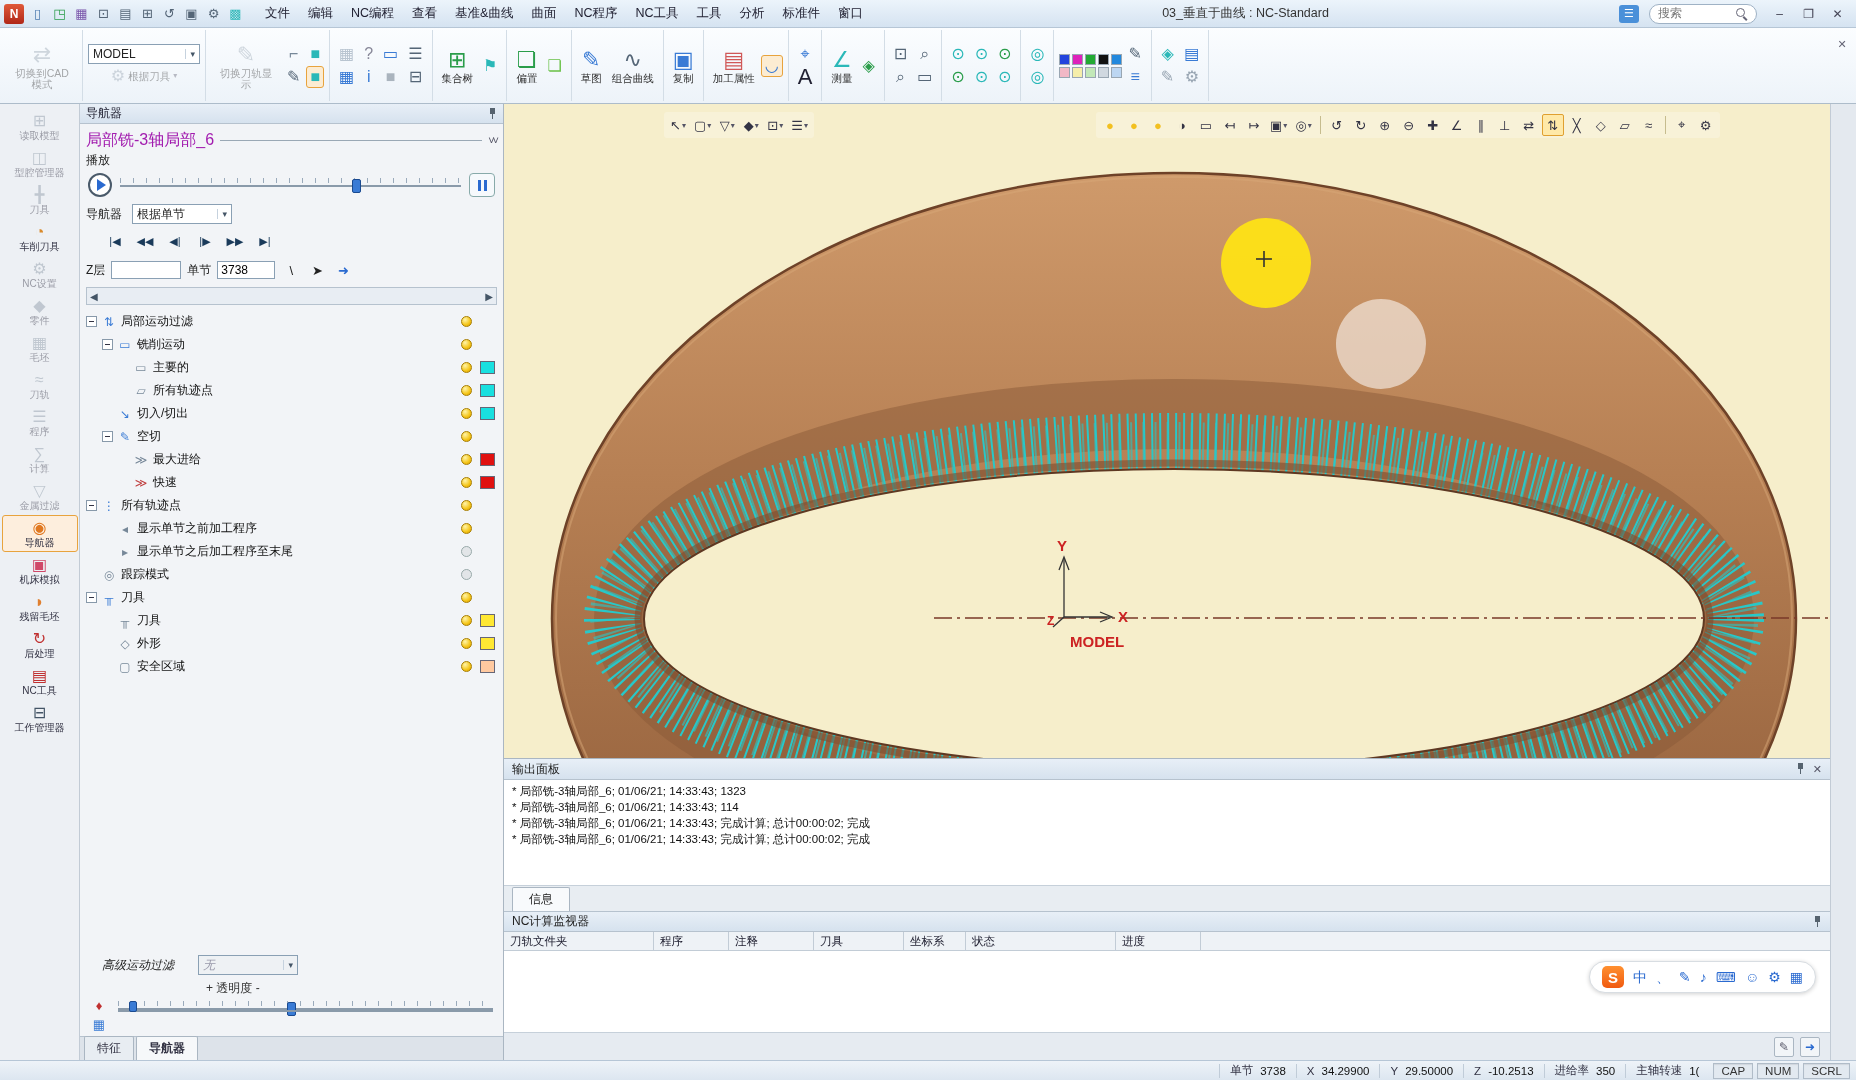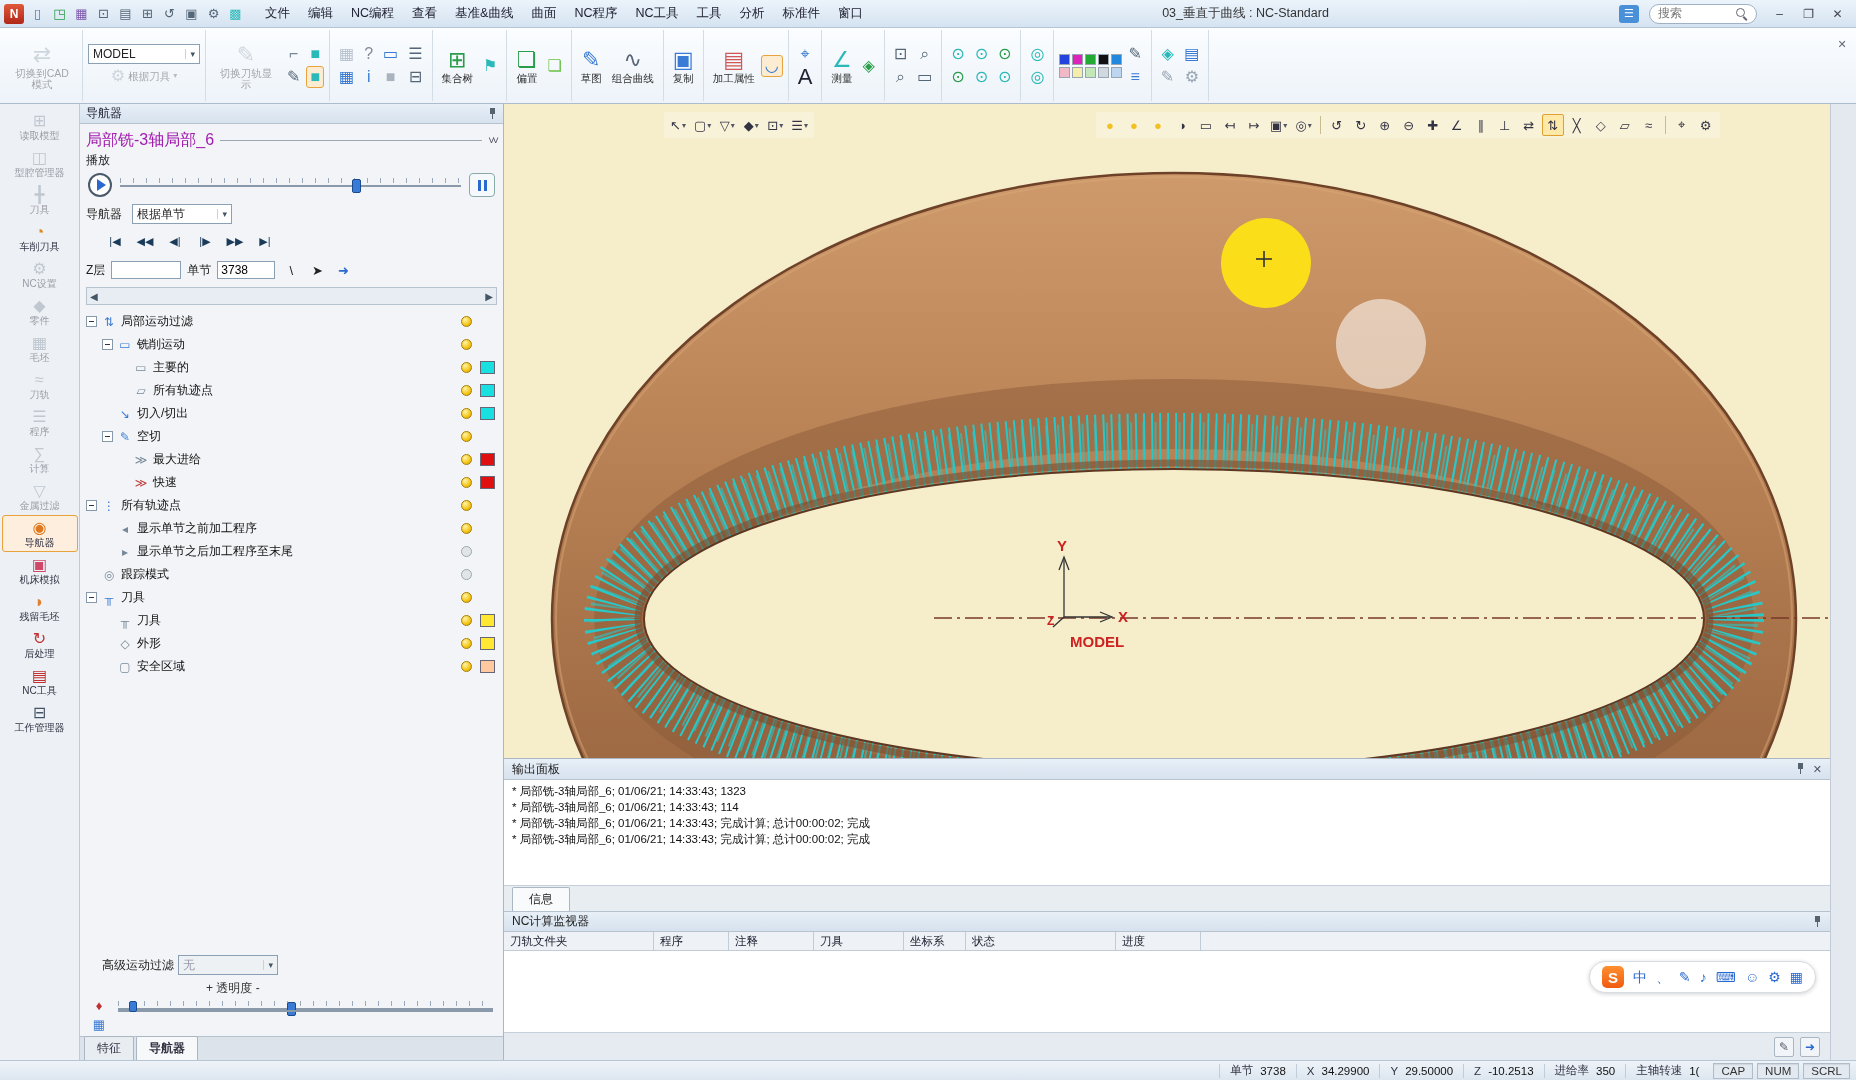--- a/index.html
+++ b/index.html
@@ -91,21 +91,21 @@
 .ticon{width:16px;text-align:center;font-size:12px;margin-right:4px;flex:none;}
 .tlabel{color:#111;}
 .tspring{flex:1;}
 .bulb{width:11px;height:11px;border-radius:50%;background:radial-gradient(circle at 35% 30%,#fff4a8,#f5c518 60%,#d99a00);border:1px solid #a87e00;flex:none;margin-right:8px;}
 .bulb.off{background:#e2e5e8;border-color:#9aa;}
 .tswatch{width:15px;height:13px;border:1px solid #667;flex:none;margin-right:2px;}
 .tswatch.empty{visibility:hidden;}
 .nav-spring{flex:1;}
 .tp-row{display:flex;align-items:center;gap:6px;height:22px;}
 .checkbox{width:12px;height:12px;border:1px solid #778;background:#fff;}
-.adv-row{display:flex;align-items:center;gap:4px;height:26px;padding-left:16px;}
+.adv-row{display:flex;align-items:center;gap:24px;height:26px;padding-left:16px;font-style:italic;}
 .combo.disabled{background:#eef1f4;color:#99a;}
 .transp-row{display:flex;align-items:center;height:20px;padding-left:120px;font-size:12px;color:#333;}
 .transp-sliders{display:flex;gap:6px;align-items:flex-start;padding:0 4px 4px 0;}
 .left-mini{display:flex;flex-direction:column;gap:4px;width:26px;align-items:center;}
 .lm-icon{font-size:13px;}
 .transp-stack{flex:1;display:flex;flex-direction:column;gap:2px;}
 .slider.thin{height:14px;}
 .slider.thin .thumb{top:1px;height:11px;width:8px;}
 #nav-tabs{height:24px;background:#dde3ea;border-top:1px solid #b6c2ce;display:flex;align-items:flex-end;padding-left:4px;flex:none;}
 .nav-tab{padding:3px 12px;font-size:12px;border:1px solid #aab6c2;border-bottom:none;background:#e8edf2;color:#334;margin-right:2px;border-radius:2px 2px 0 0;}

